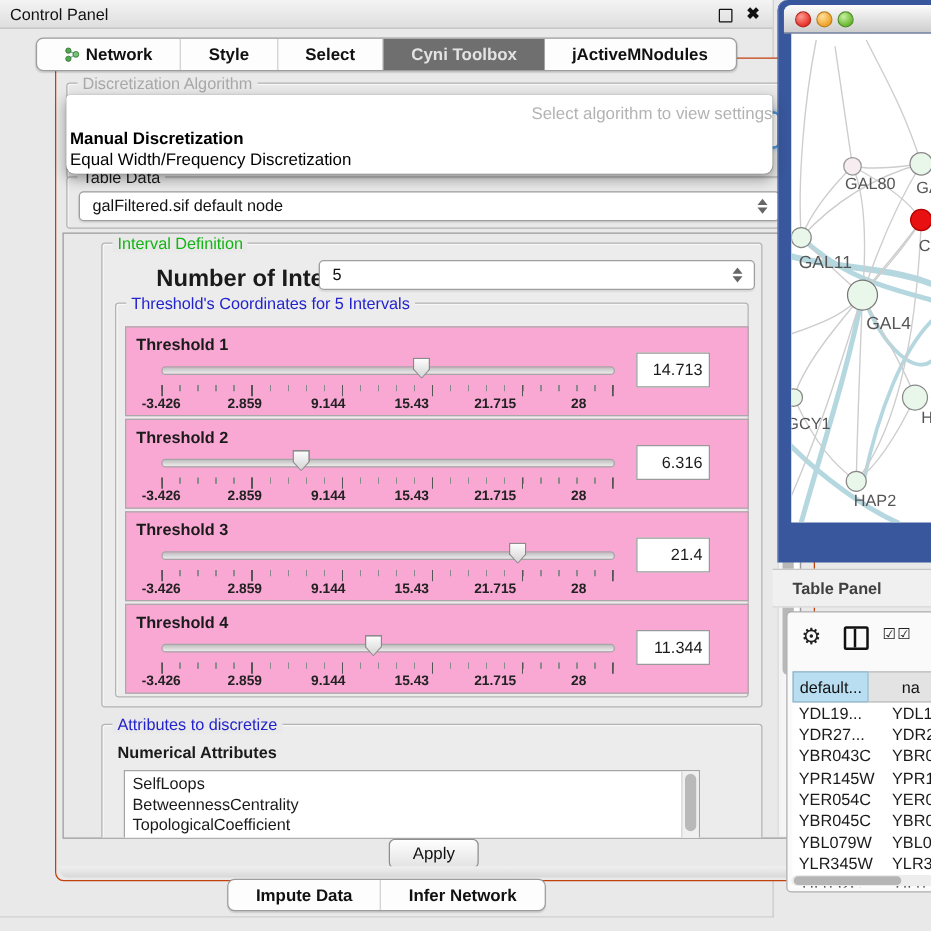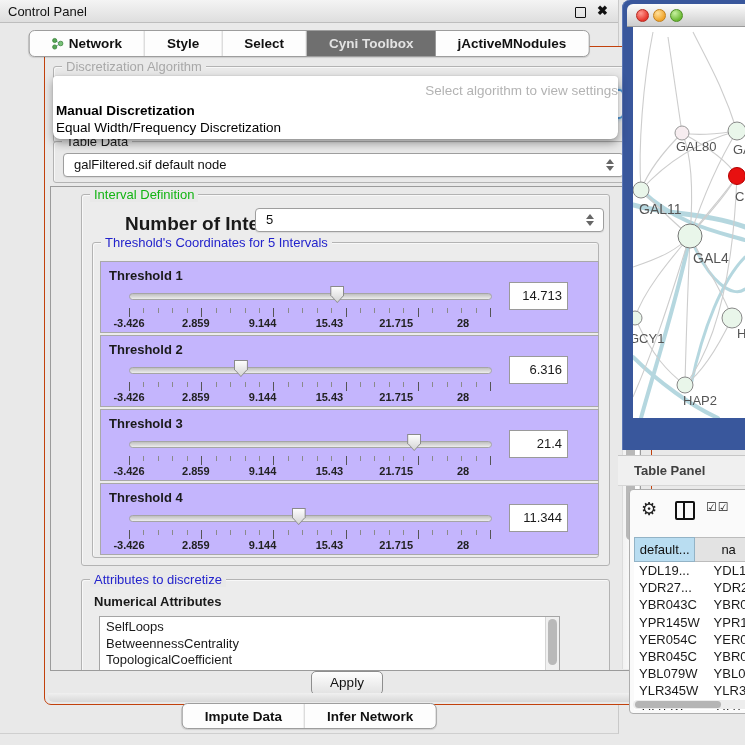--- a/index.html
+++ b/index.html
@@ -46,21 +46,21 @@
   .popup-placeholder{position:absolute;left:0;top:7px;width:100%;text-align:right;color:#b3b3b3;font-size:13.5px;}
   .popup-opt1{position:absolute;left:3px;top:27px;font-size:13.5px;font-weight:bold;color:#000;}
   .popup-opt2{position:absolute;left:3px;top:44px;font-size:13.5px;color:#000;}
   
   .scrollpane{position:absolute;left:5px;top:139px;width:589px;height:483px;background:#e9e9e9;
       border:1px solid #9b9b9b;overflow:hidden;}
   .vscroll{position:absolute;right:1px;top:1px;width:16px;height:481px;
       background:linear-gradient(to right,#f2f2f2,#ffffff);border-left:1px solid #dcdcdc;}
   .vscroll .thumbbar{position:absolute;left:3px;top:22px;width:9px;height:330px;background:#b8b8b8;border-radius:5px;}
   
-  .thresh-panel{position:absolute;left:7px;width:497px;height:70px;background:#c4b5fd;border:1px solid #a9a9a9;}
+  .thresh-panel{position:absolute;left:7px;width:497px;height:70px;background:#f9a8d4;border:1px solid #a9a9a9;}
   .tp-label{position:absolute;left:8px;top:6px;font-size:13px;font-weight:bold;}
   .slider{position:absolute;left:28px;top:24px;width:361px;height:20px;}
   .track{position:absolute;left:0;top:7px;width:100%;height:5px;border:1px solid #a5a5a5;border-radius:4px;
       background:linear-gradient(#bfbfbf,#ededed);}
   .thumb{position:absolute;top:0;width:14px;height:17px;margin-left:-7px;background:#8a8a8a;
       clip-path:polygon(0 0,100% 0,100% 55%,50% 100%,0 55%);}
   .thumb-in{position:absolute;left:1px;top:1px;width:12px;height:15px;background:linear-gradient(#fdfdfd,#d4d4d4);
       clip-path:polygon(0 0,100% 0,100% 55%,50% 100%,0 55%);}
   .ticks-minor{position:absolute;left:28px;top:46px;width:362px;height:5px;
       background-image:repeating-linear-gradient(to right,#8a8a8a 0 1px,transparent 1px 14.44px);}

